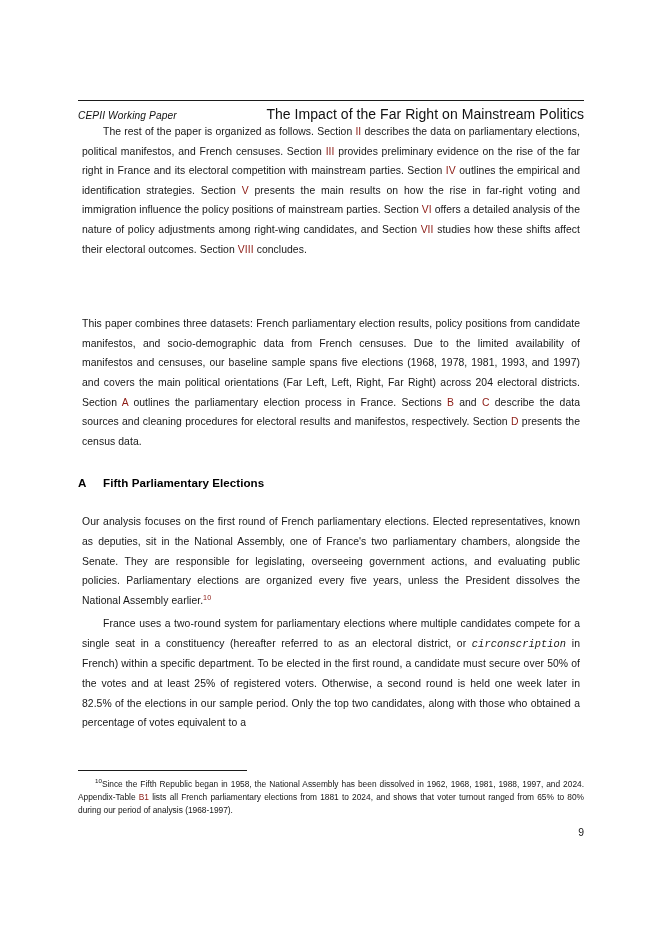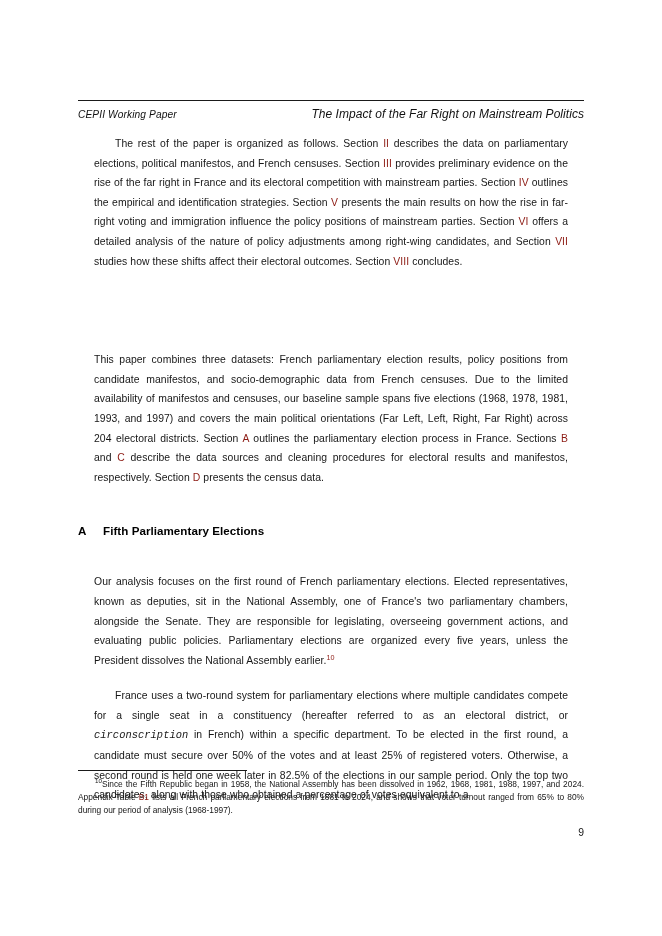--- a/index.html
+++ b/index.html
@@ -36,43 +36,42 @@
     line-height: 13px;
     color: #111111;
     margin-top: 28px;
   }
   .runhead-left {
     font-style: italic;
     font-size: 10.2px;
     letter-spacing: 0.1px;
   }
   .runhead-right {
-    font-size: 12px;
+    font-size: 14px;
     letter-spacing: 0.05px;
-    font-style: italic;
   }
   .runhead-rule {
     position: absolute;
     left: 78px;
     top: 100px;
     width: 506px;
     height: 1px;
     background: #1a1a1a;
   }
 
   
   .column {
     position: absolute;
     left: 78px;
     top: 118px;
     width: 506px;
   }
 
   p.body {
-    margin: 16px;
+    margin: 4px;
     font-size: 10.4px;
     line-height: 19.6px;
     text-align: justify;
     text-justify: inter-word;
     color: #161616;
     letter-spacing: 0.005em;
     word-spacing: 0.01em;
   }
   p.body.indent { text-indent: 21px; }
   .gap-sec    { height: 26px; }

